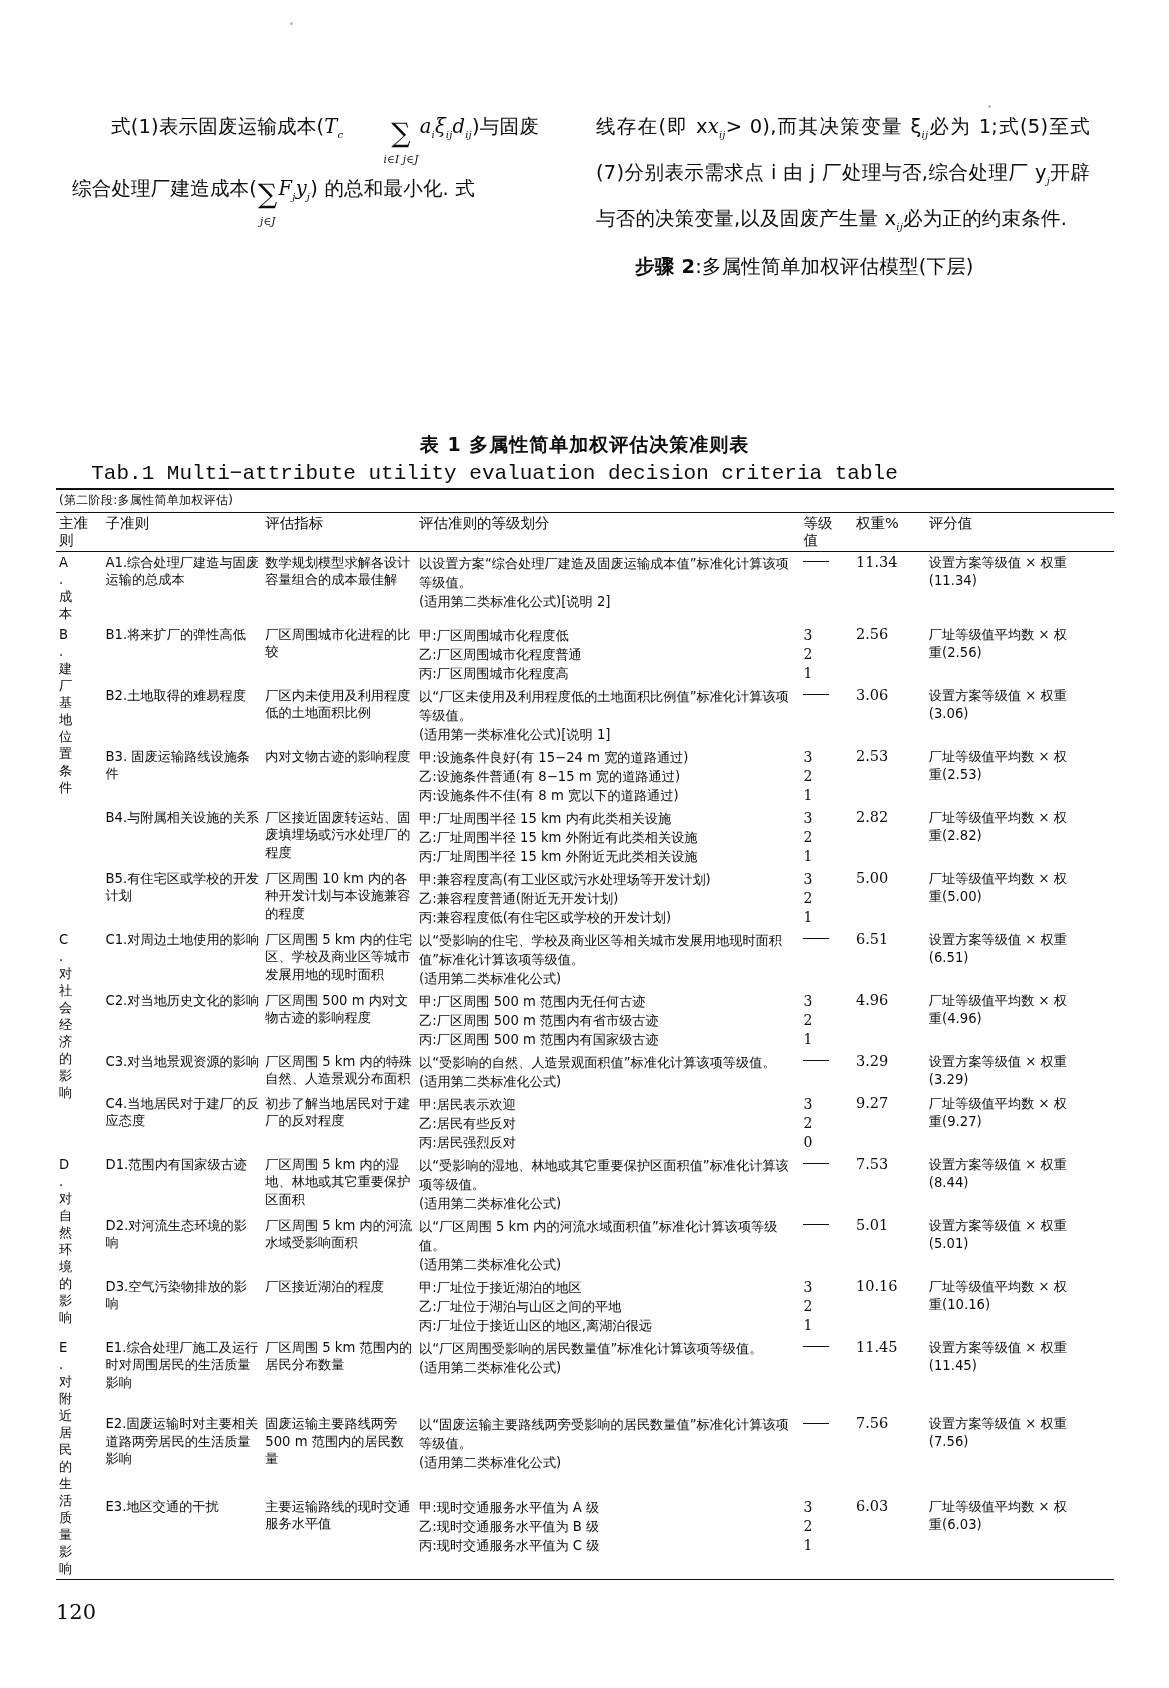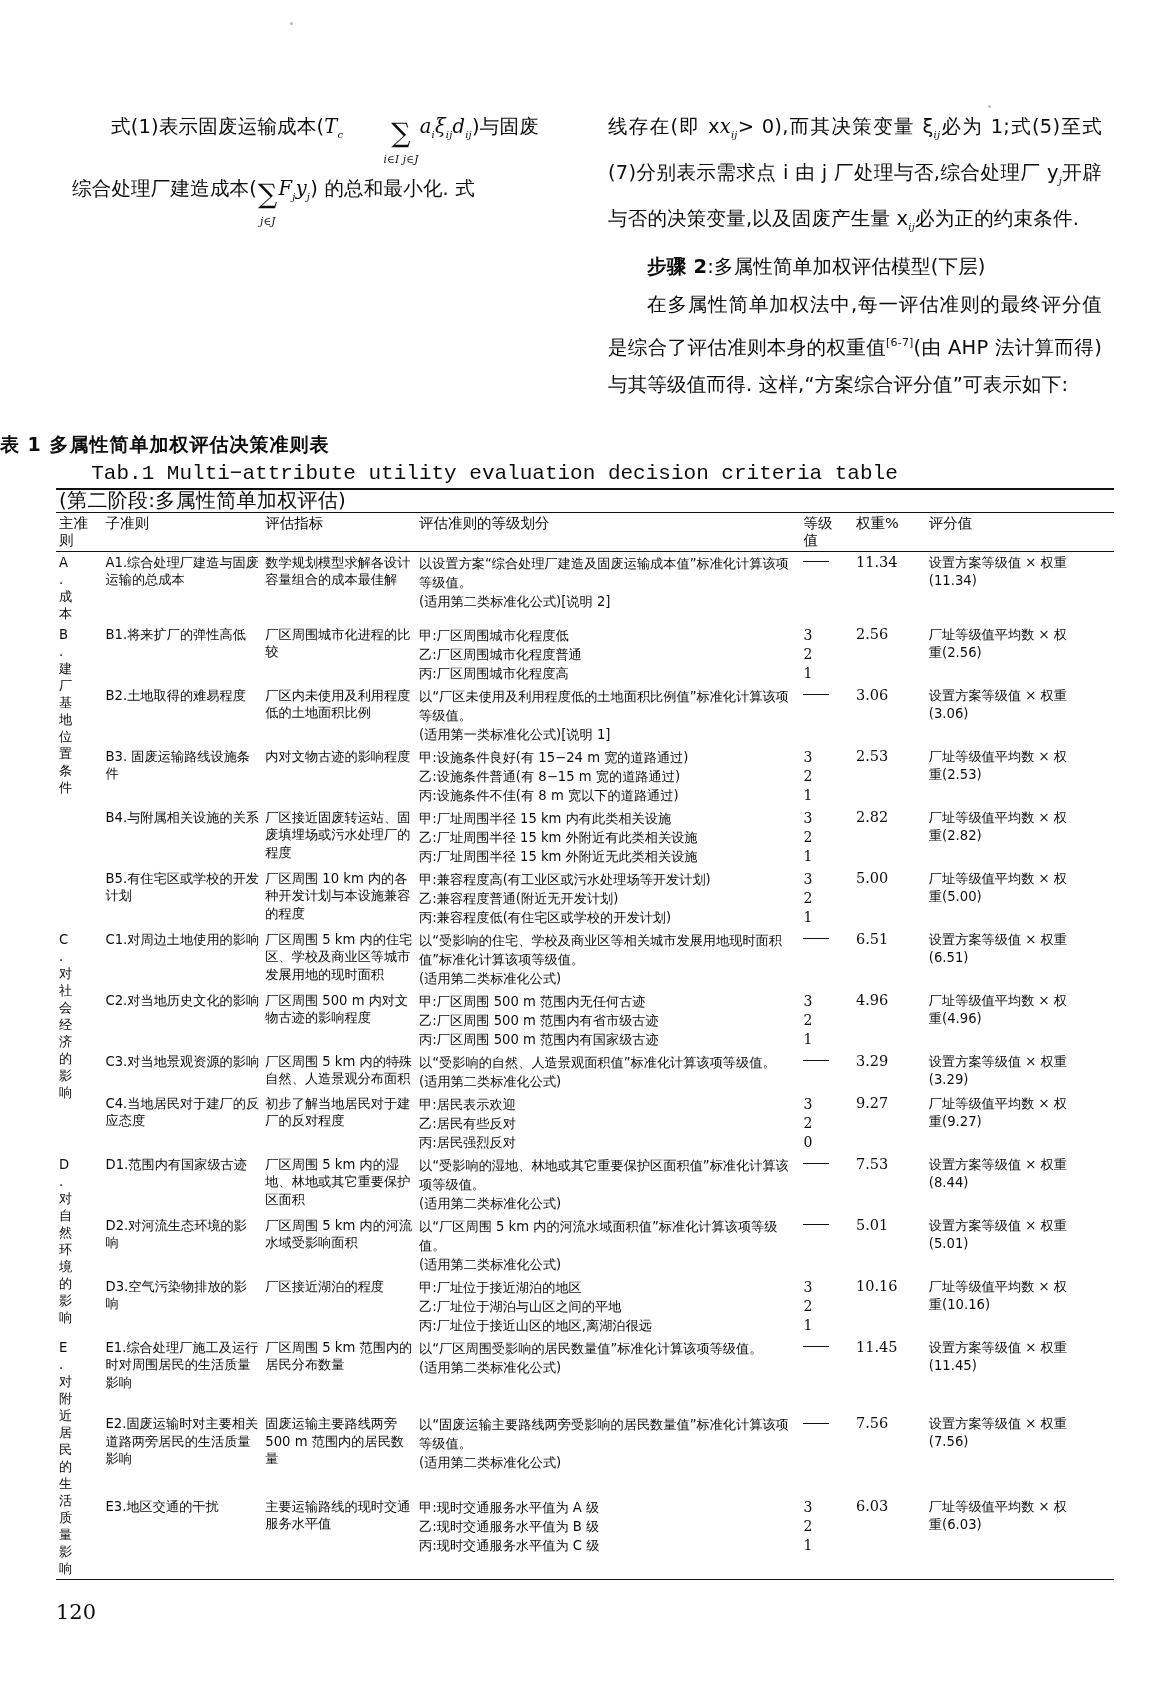--- a/index.html
+++ b/index.html
@@ -16,21 +16,21 @@
     overflow: hidden;
   }
 
   
   .cols {
     position: absolute;
     top: 108px;
     left: 72px;
     width: 1030px;
     display: flex;
-    gap: 42px;
+    gap: 30px;
   }
   .col {
     width: 494px;
   }
   .para {
     font-size: 19.5px;
     line-height: 38px;
     text-align: justify;
     letter-spacing: 0.2px;
   }
@@ -49,20 +49,21 @@
     margin: 0 1px;
     font-family: "DejaVu Serif", "Liberation Serif", serif;
   }
   .sum .big { font-size: 27px; line-height: 0.9; }
   .sum .sub { font-size: 10.5px; font-style: italic; line-height: 1.1; margin-top: 9px;}
 
   
   .cap-cn {
     position: absolute;
     top: 432px; left: 0; width: 1169px;
+    text-align: center;
     font-size: 19px;
     font-weight: bold;
     letter-spacing: 1px;
   }
   .cap-en {
     position: absolute;
     top: 462px; left: 0; width: 989px;
     text-align: center;
     font-size: 21px;
     font-family: Liberation Mono, monospace;
@@ -85,21 +86,21 @@
     padding: 2px 3px;
     vertical-align: top;
     font-weight: normal;
     text-align: left;
   }
   .rule-thick { border-top: 2.4px solid #111; }
   .rule-thin  { border-top: 1.1px solid #111; }
 
   .stage-row td {
     text-align: center;
-    font-size: 20px;
+    font-size: 12px;
     padding: 4px 0 4px 0;
     letter-spacing: 0.3px;
     margin-left: 46px;
   }
   .hdr-row td {
     text-align: center;
     padding: 6px 2px 7px 2px;
     font-size: 14.5px;
     line-height: 17px;
     vertical-align: middle;
@@ -183,23 +184,20 @@
     </div>
   </div>
 
   <div class="col">
     <div class="para">
       <span>线存在(即 x</span><span class="it">x<sub style="font-size:10px">ij</sub></span><span>&gt; 0),而其决策变量 ξ</span><span class="it"><sub style="font-size:10px">ij</sub></span><span>必为 1;式(5)至式(7)分别表示需求点 i 由 j 厂处理与否,综合处理厂 y</span><span class="it"><sub style="font-size:10px">j</sub></span><span>开辟与否的决策变量,以及固废产生量 x</span><span class="it"><sub style="font-size:10px">ij</sub></span><span>必为正的约束条件.</span>
     </div>
     <div class="para indent" style="margin-top:2px;">
       <span class="bold">步骤 2</span><span>:多属性简单加权评估模型(下层)</span>
     </div>
-    <div class="para indent">
-      <span>在多属性简单加权法中,每一评估准则的最终评分值是综合了评估准则本身的权重值</span><span class="sup">[6-7]</span><span>(由 AHP 法计算而得) 与其等级值而得.  这样,“方案综合评分值”可表示如下:</span>
-    </div>
   </div>
 
 </div>
 
 <div class="cap-cn">表 1   多属性简单加权评估决策准则表</div>
 <div class="cap-en">Tab.1  Multi−attribute utility evaluation decision criteria table</div>
 
 <div class="tbl-wrap">
   <table class="main">
     <colgroup>

